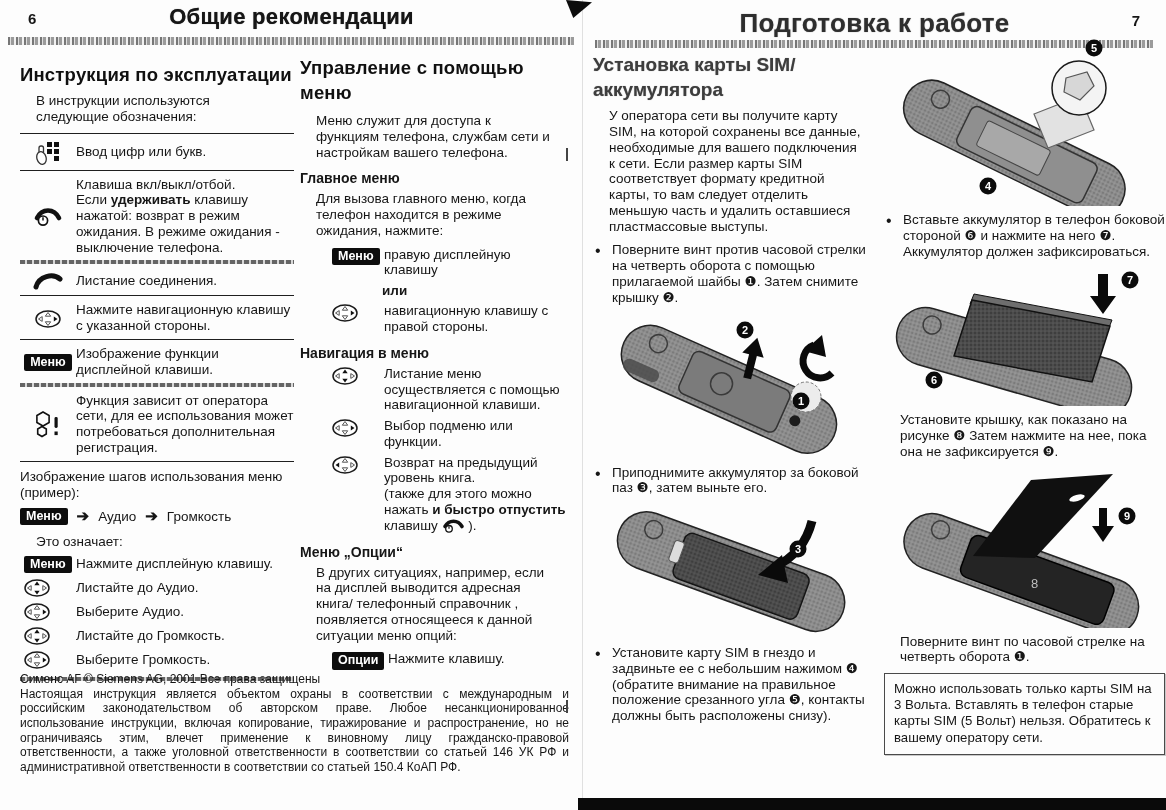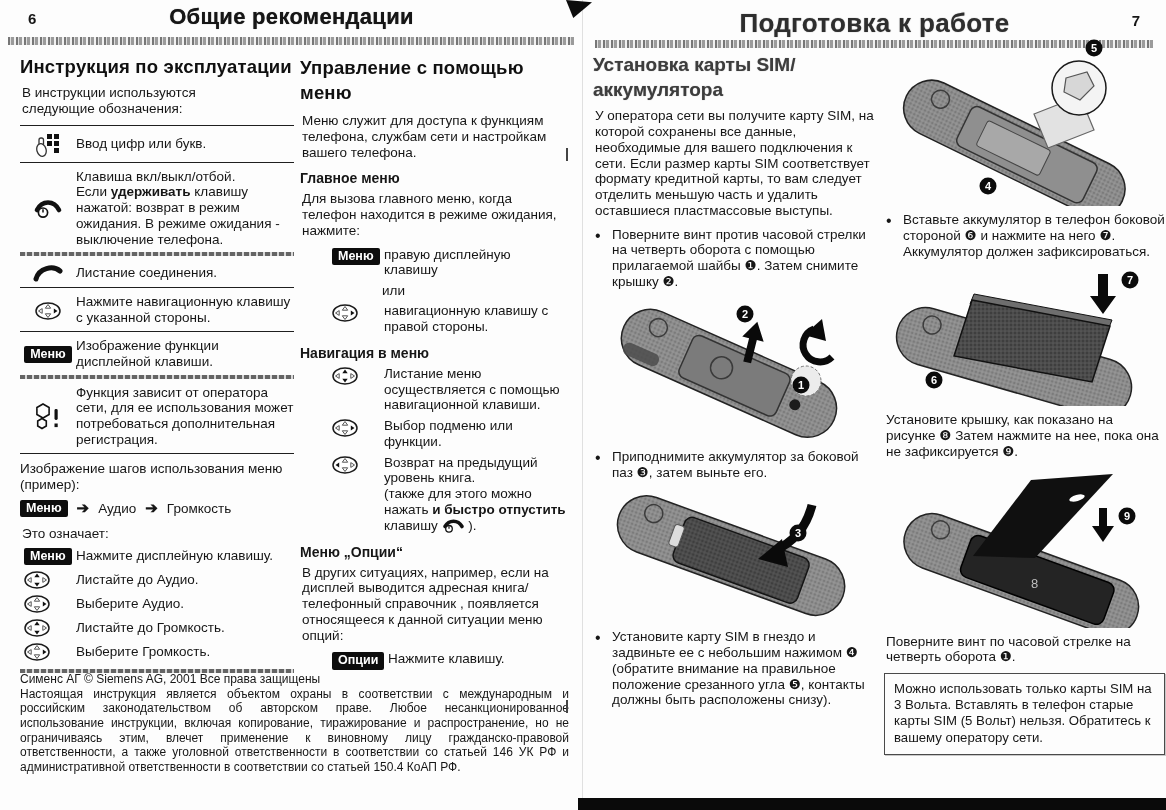--- a/index.html
+++ b/index.html
@@ -11,37 +11,37 @@
   .title{position:absolute;left:0;right:0;text-align:center;font-weight:bold;
          font-size:22px;letter-spacing:.3px;text-shadow:0 0 .7px #3a3a3a}
   .title-r{font-size:26px;color:#2e2e2e;text-shadow:0 0 1.1px #8a8a8a}
   .hatch{position:absolute;height:8px;opacity:.85;
     background:repeating-linear-gradient(90deg,#5f5f5f 0 2px,#d9d9d9 2px 3px,#8a8a8a 3px 6px,#efefef 6px 8px)}
   .col{position:absolute}
   h2{font-size:18.5px;margin:0 0 7px;letter-spacing:.2px;color:#101010}
   .rhead{font-size:19px;font-weight:bold;color:#3d3d3d;text-shadow:0 0 1px #9a9a9a;
          line-height:1.32;margin:0 0 6px;white-space:pre-line}
   .sub{font-size:14px;font-weight:bold;margin:10px 0 5px}
-  p,.txt{font-size:13.5px;line-height:1.17;margin:0 2px 8px}
+  p,.txt{font-size:13.5px;line-height:1.17;margin:0 16px 8px}
   .pre{white-space:pre-line}
   .rule{border:0;border-top:1.6px solid #1f1f1f;margin:0}
   .rule.rg{border-top:0;height:4px;opacity:.8;
     background:repeating-linear-gradient(90deg,#3f3f3f 0 5px,#cfcfcf 5px 7px)}
   .lg{display:flex;align-items:center;padding:6px 0 5px}
   .ic{flex:0 0 56px;display:flex;justify-content:center;padding-top:1px}
   .lg .tx,.mr .tx,.kv .tx{flex:1;font-size:13.5px;line-height:1.17}
   .bdg{display:inline-block;background:#0d0d0d;color:#fff;font-weight:bold;font-size:12.5px;
        padding:1px 6px 2px;border-radius:2px;line-height:1.15;white-space:nowrap}
   .steps{display:flex;align-items:center;gap:9px;font-size:13.5px;margin:7px 0 9px}
   .arw{font-weight:bold;font-size:15px}
   .mr{display:flex;align-items:center;margin:5px 0}
   .mr .ic{flex:0 0 52px;justify-content:flex-start;padding-left:4px}
   .kv{display:flex;align-items:flex-start;margin:5px 0 5px 30px}
   .kv .ic{flex:0 0 52px;justify-content:flex-start;padding-left:2px}
-  .orline{margin:2px 0 2px 82px;font-weight:normal;font-size:13.5px}
+  .orline{margin:2px 0 2px 82px;font-weight:bold;font-size:13.5px}
   .foot{position:absolute;left:20px;top:672px;width:549px;font-size:12px;
         line-height:1.22;text-align:justify}
   .foot .l1{text-align:left}
   .blt{display:flex;margin:0 0 9px}
   .blt .dot{flex:0 0 17px;padding-left:2px}
   .blt .tx{flex:1;font-size:13.5px;line-height:1.17}
   .fig{display:block;margin:2px auto 6px}
   .note{border:1.3px solid #4a4a4a;box-shadow:1px 1px 0 #c9c9c9;padding:7px 9px 8px;
         font-size:13.2px;line-height:1.22;margin-top:6px}
   .bbar{position:absolute;left:578px;top:798px;width:588px;height:12px;background:#0a0a0a}
@@ -71,21 +71,21 @@
         <circle cx="3" cy="3" r="0.6" fill="#6b6b6b"></circle>
       </pattern>
     </defs>
   </svg>
 
   <div class="page page-left">
     <div class="pgno" style="left:28px;top:10px">6</div>
     <div class="title" style="top:4px">Общие рекомендации</div>
     <div class="hatch" style="left:8px;top:37px;width:566px"></div>
 
-    <div class="col" style="left:20px;top:56px;width:274px">
+    <div class="col" style="left:20px;top:64px;width:274px">
       <h2>Инструкция по эксплуатации</h2>
       <p class="pre">В инструкции используются
 следующие обозначения:</p>
       <div class="rule"></div>
 
       <div class="lg">
         <span class="ic">
           <svg width="26" height="24" viewBox="0 0 26 24">
             <rect x="12" y="1" width="5" height="5" fill="#111"></rect>
               <rect x="19" y="1" width="5" height="5" fill="#111"></rect>

